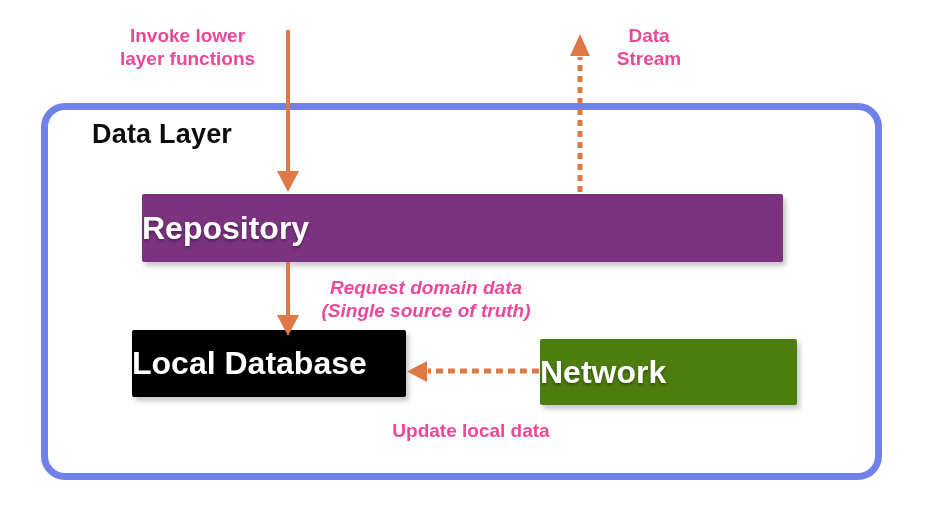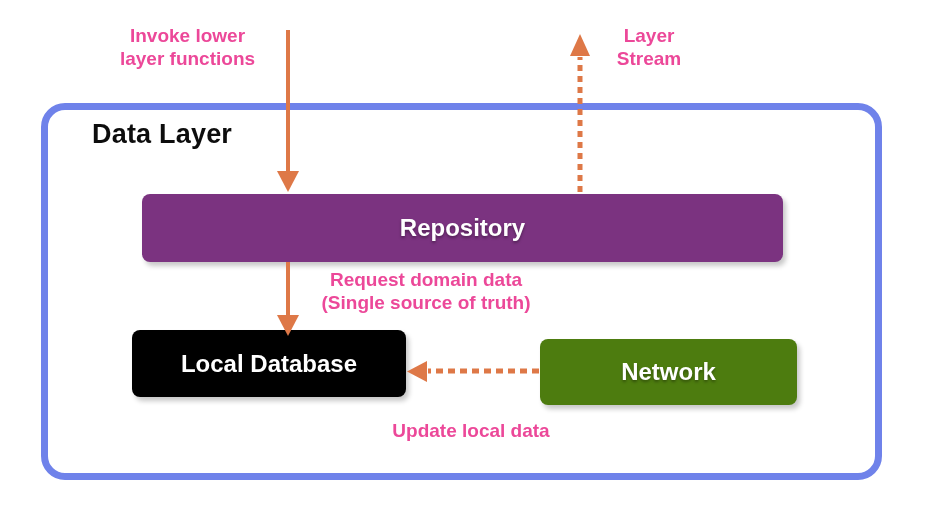--- a/index.html
+++ b/index.html
@@ -35,27 +35,27 @@
     font-weight: bold;
     color: #0d0d0d;
     letter-spacing: 0.2px;
     margin-left: 24px;
   }
   
   .node {
     position: absolute;
     display: flex;
     align-items: center;
-    justify-content: center;
+    justify-content: flex-start;
     color: #ffffff;
     font-weight: bold;
-    font-size: 24px;
+    font-size: 32px;
     text-shadow: 0 2px 3px rgba(0,0,0,0.35);
     box-shadow: 3px 4px 5px rgba(0,0,0,0.22);
-    border-radius: 8px;
+    border-radius: 2px;
   }
   .node-repository {
     left: 142px;
     top: 194px;
     width: 641px;
     height: 68px;
     background: #7b3380;
   }
   .node-local-db {
     left: 132px;
@@ -75,21 +75,21 @@
   .note {
     position: absolute;
     color: #ec4899;
     font-weight: bold;
     font-size: 19px;
     line-height: 23px;
     text-align: center;
   }
   .note-invoke   { left: 95px;  top: 24px;  width: 185px; }
   .note-stream   { left: 599px; top: 24px;  width: 100px; }
-  .note-request  { left: 296px; top: 268px; width: 260px; }
+  .note-request  { left: 296px; top: 276px; width: 260px; font-style: italic; }
   .note-update   { left: 371px; top: 419px; width: 200px; }
   
   .arrows {
     position: absolute;
     left: 0;
     top: 0;
     width: 927px;
     height: 521px;
     pointer-events: none;
   }
@@ -113,21 +113,21 @@
   <div class="node node-network">
     <span>Network</span>
   </div>
 
   <div class="note note-invoke">
     <div>Invoke lower</div>
     <div>layer functions</div>
   </div>
 
   <div class="note note-stream">
-    <div>Layer</div>
+    <div>Data</div>
     <div>Stream</div>
   </div>
 
   <div class="note note-request">
     <div>Request domain data</div>
     <div>(Single source of truth)</div>
   </div>
 
   <div class="note note-update">Update local data</div>
 

